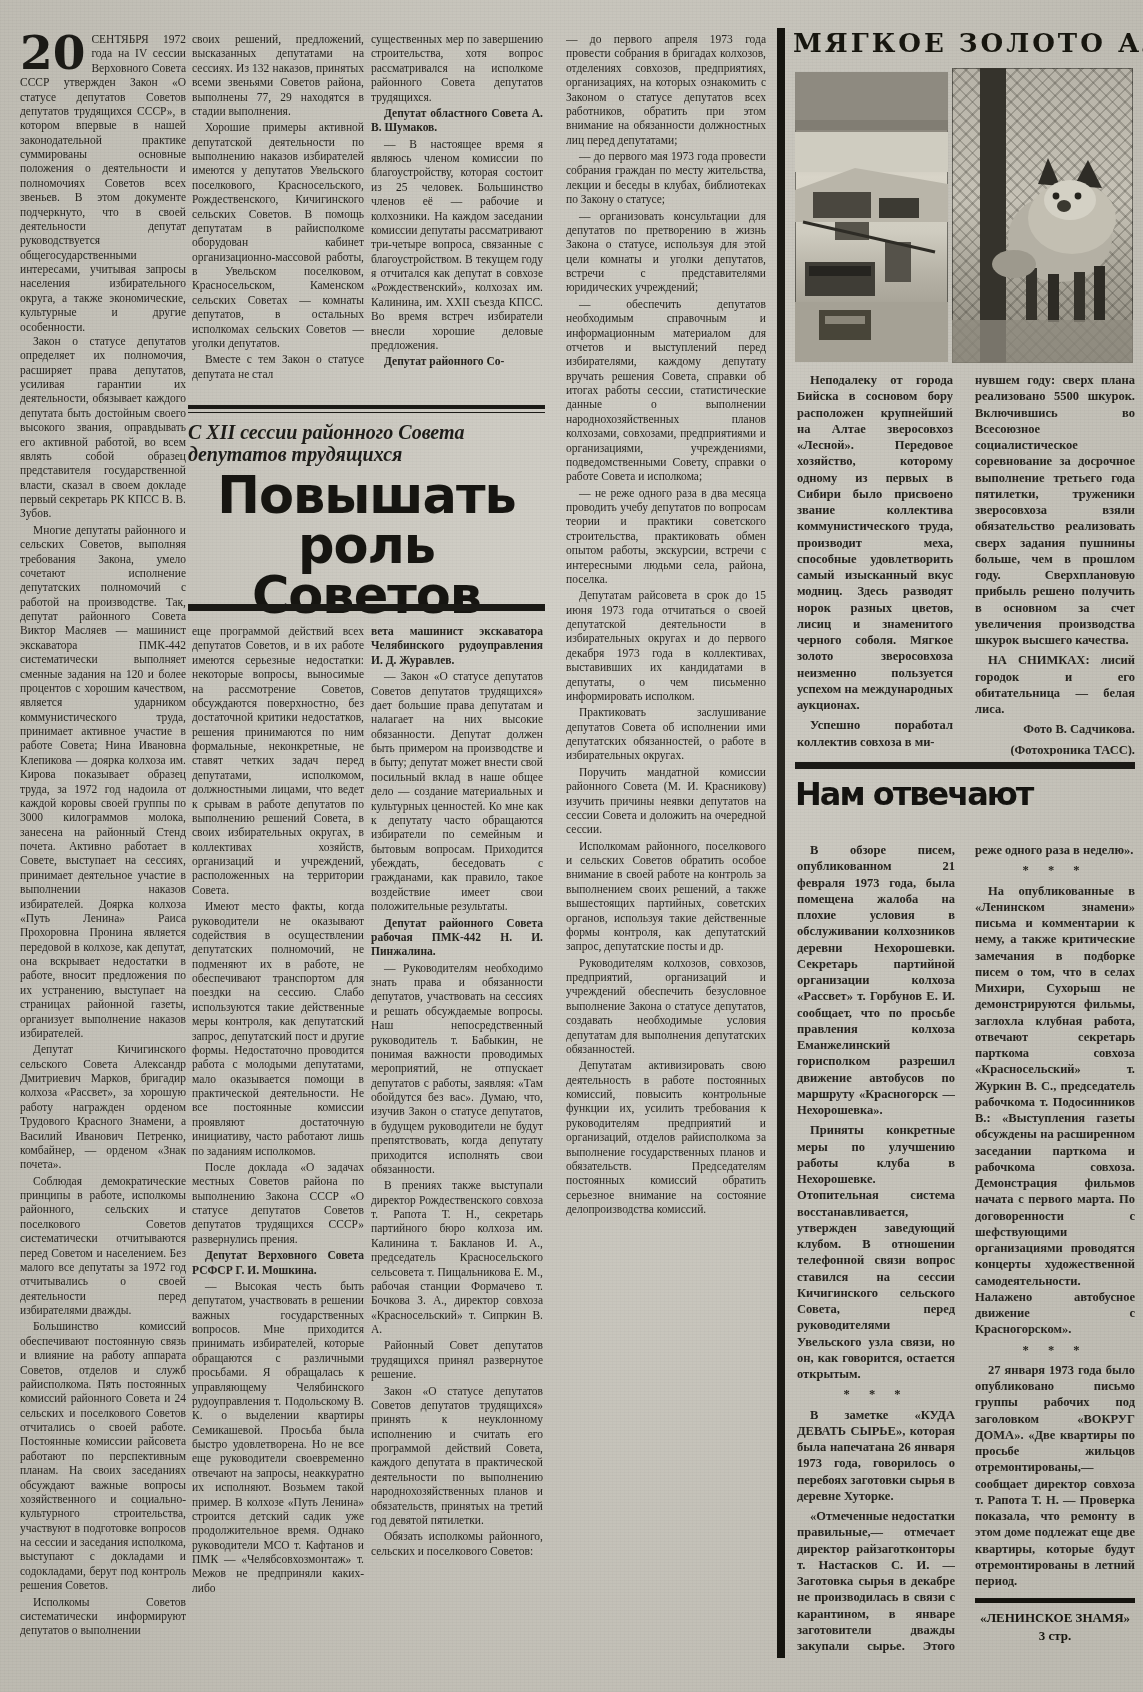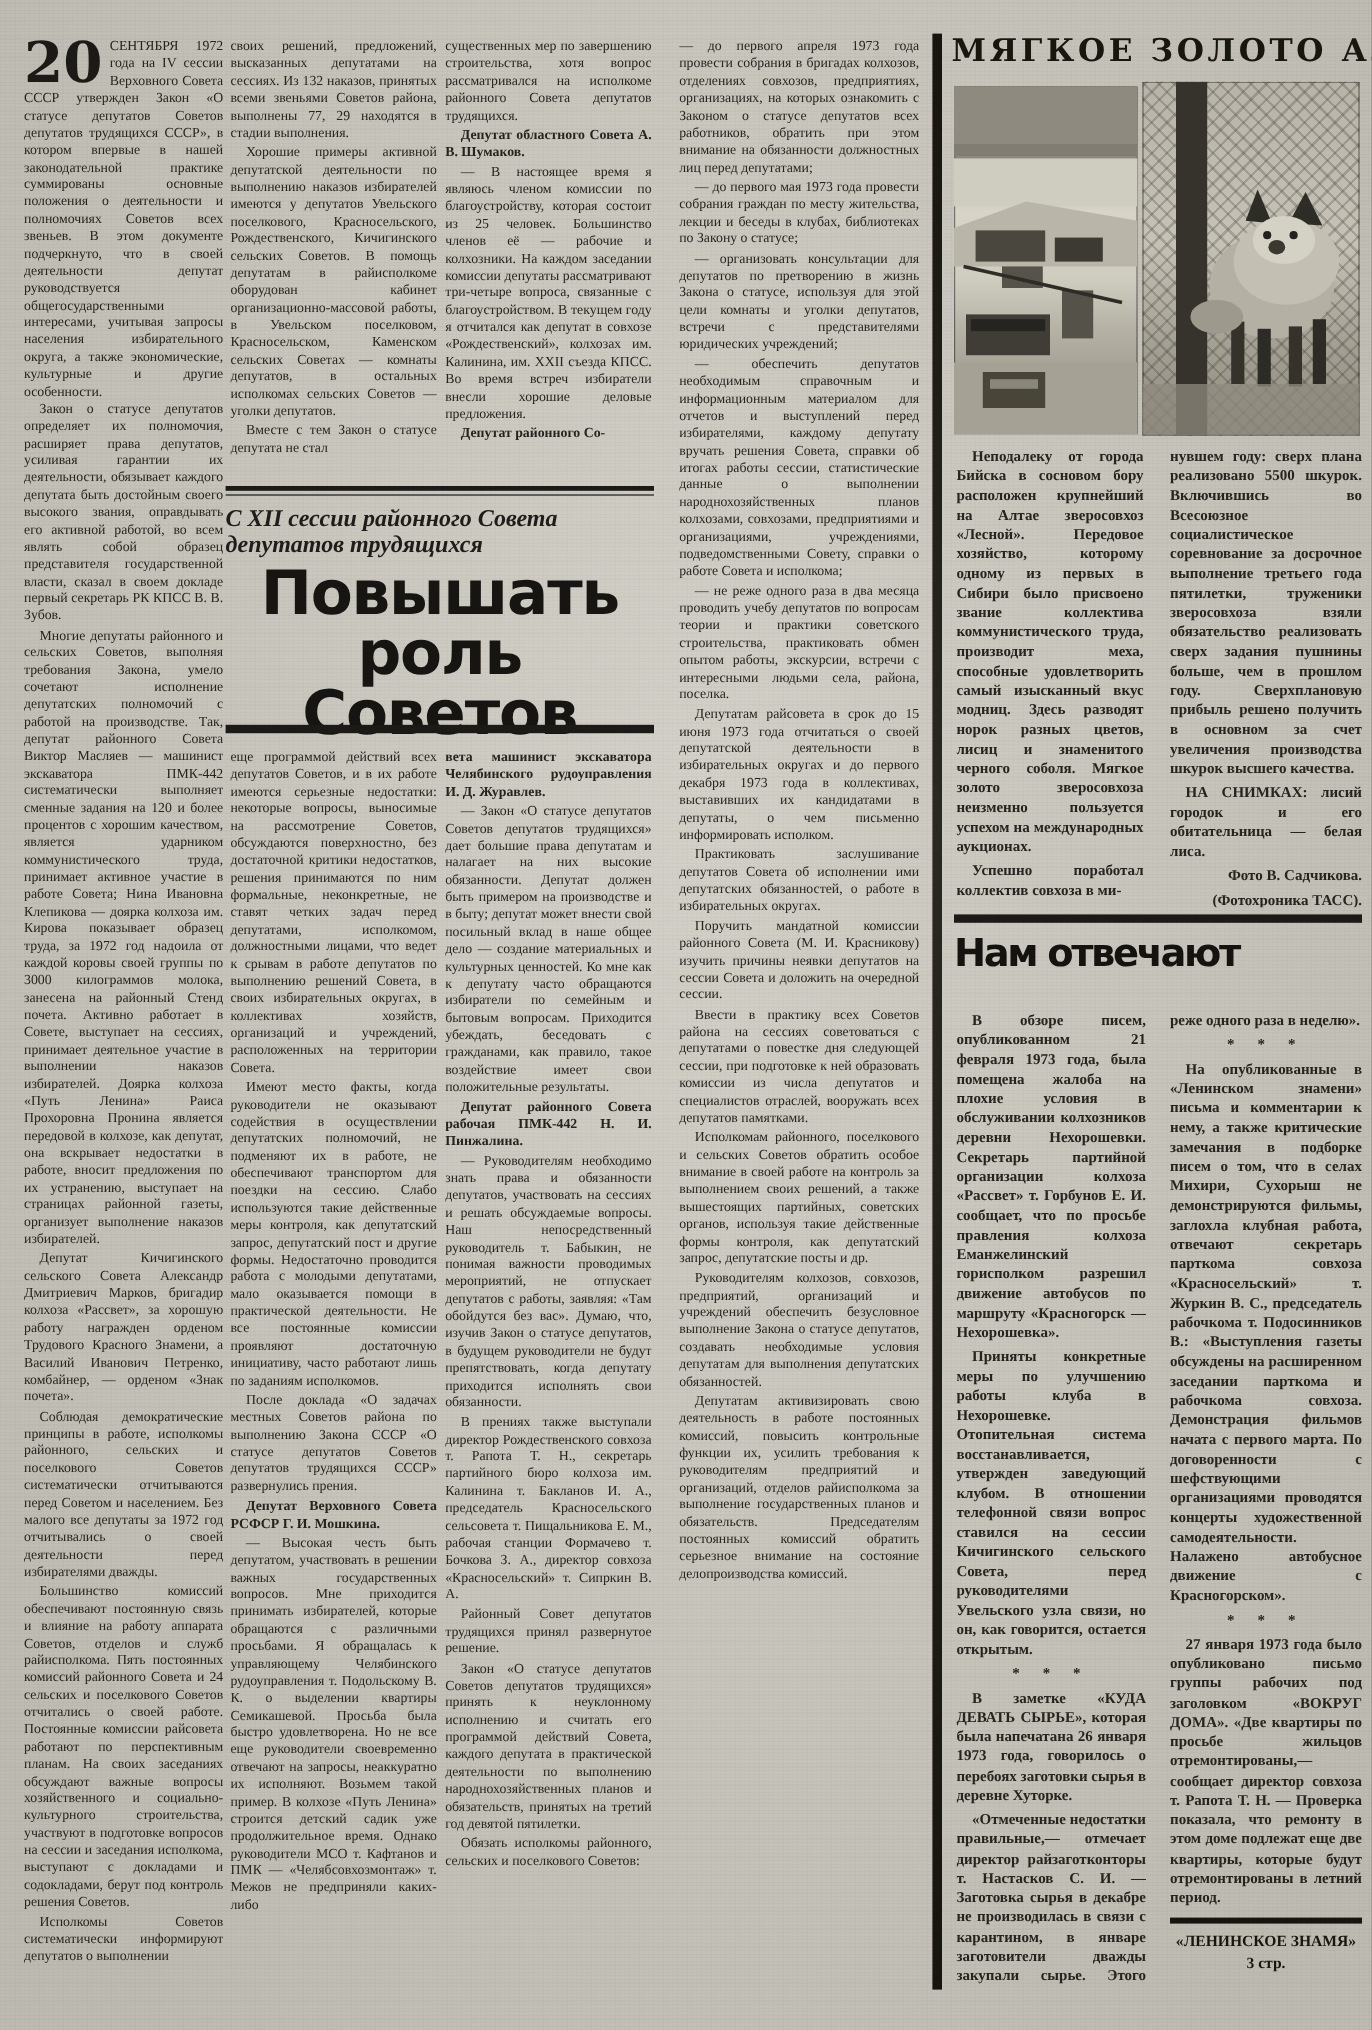--- a/index.html
+++ b/index.html
@@ -113,21 +113,20 @@
 
   <div class="abs col" style="left:566px;top:32px;width:200px;height:1650px;">
       <p class="nofirst">— до первого апреля 1973 года провести собрания в бригадах колхозов, отделениях совхозов, предприятиях, организациях, на которых ознакомить с Законом о статусе депутатов всех работников, обратить при этом внимание на обязанности должностных лиц перед депутатами;</p>
       <p>— до первого мая 1973 года провести собрания граждан по месту жительства, лекции и беседы в клубах, библиотеках по Закону о статусе;</p>
       <p>— организовать консультации для депутатов по претворению в жизнь Закона о статусе, используя для этой цели комнаты и уголки депутатов, встречи с представителями юридических учреждений;</p>
       <p>— обеспечить депутатов необходимым справочным и информационным материалом для отчетов и выступлений перед избирателями, каждому депутату вручать решения Совета, справки об итогах работы сессии, статистические данные о выполнении народнохозяйственных планов колхозами, совхозами, предприятиями и организациями, учреждениями, подведомственными Совету, справки о работе Совета и исполкома;</p>
       <p>— не реже одного раза в два месяца проводить учебу депутатов по вопросам теории и практики советского строительства, практиковать обмен опытом работы, экскурсии, встречи с интересными людьми села, района, поселка.</p>
       <p>Депутатам райсовета в срок до 15 июня 1973 года отчитаться о своей депутатской деятельности в избирательных округах и до первого декабря 1973 года в коллективах, выставивших их кандидатами в депутаты, о чем письменно информировать исполком.</p>
       <p>Практиковать заслушивание депутатов Совета об исполнении ими депутатских обязанностей, о работе в избирательных округах.</p>
       <p>Поручить мандатной комиссии районного Совета (М. И. Красникову) изучить причины неявки депутатов на сессии Совета и доложить на очередной сессии.</p>
-      <p>Ввести в практику всех Советов района на сессиях советоваться с депутатами о повестке дня следующей сессии, при подготовке к ней образовать комиссии из числа депутатов и специалистов отраслей, вооружать всех депутатов памятками.</p>
       <p>Исполкомам районного, поселкового и сельских Советов обратить особое внимание в своей работе на контроль за выполнением своих решений, а также вышестоящих партийных, советских органов, используя такие действенные формы контроля, как депутатский запрос, депутатские посты и др.</p>
       <p>Руководителям колхозов, совхозов, предприятий, организаций и учреждений обеспечить безусловное выполнение Закона о статусе депутатов, создавать необходимые условия депутатам для выполнения депутатских обязанностей.</p>
       <p>Депутатам активизировать свою деятельность в работе постоянных комиссий, повысить контрольные функции их, усилить требования к руководителям предприятий и организаций, отделов райисполкома за выполнение государственных планов и обязательств. Председателям постоянных комиссий обратить серьезное внимание на состояние делопроизводства комиссий.</p>
     </div>
 
   <div class="abs vdivider" style="left:777px;top:28px;height:1630px;"></div>
 
   <div class="abs sg-head" style="left:793px;top:28px;width:344px;">МЯГКОЕ ЗОЛОТО АЛТАЯ</div>
 
   <div class="abs photo photo-farm" style="left:795px;top:72px;width:153px;height:290px;">

